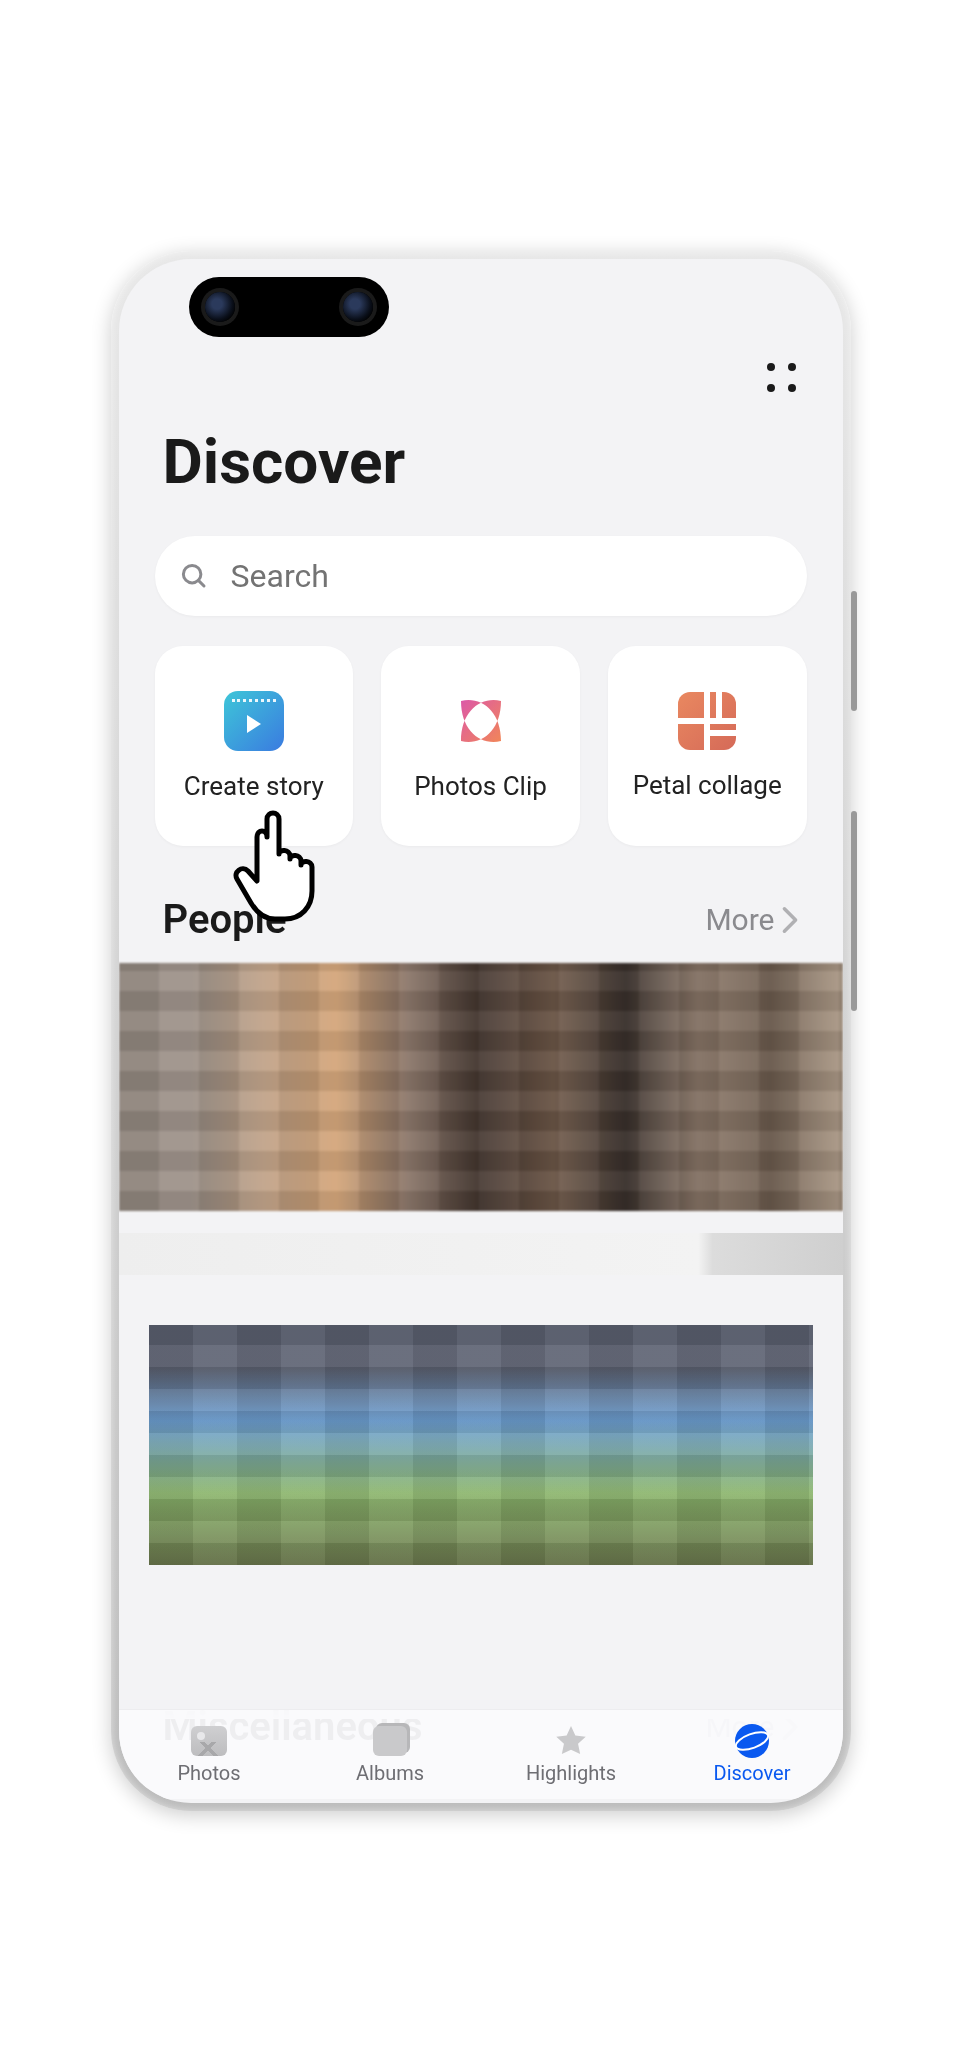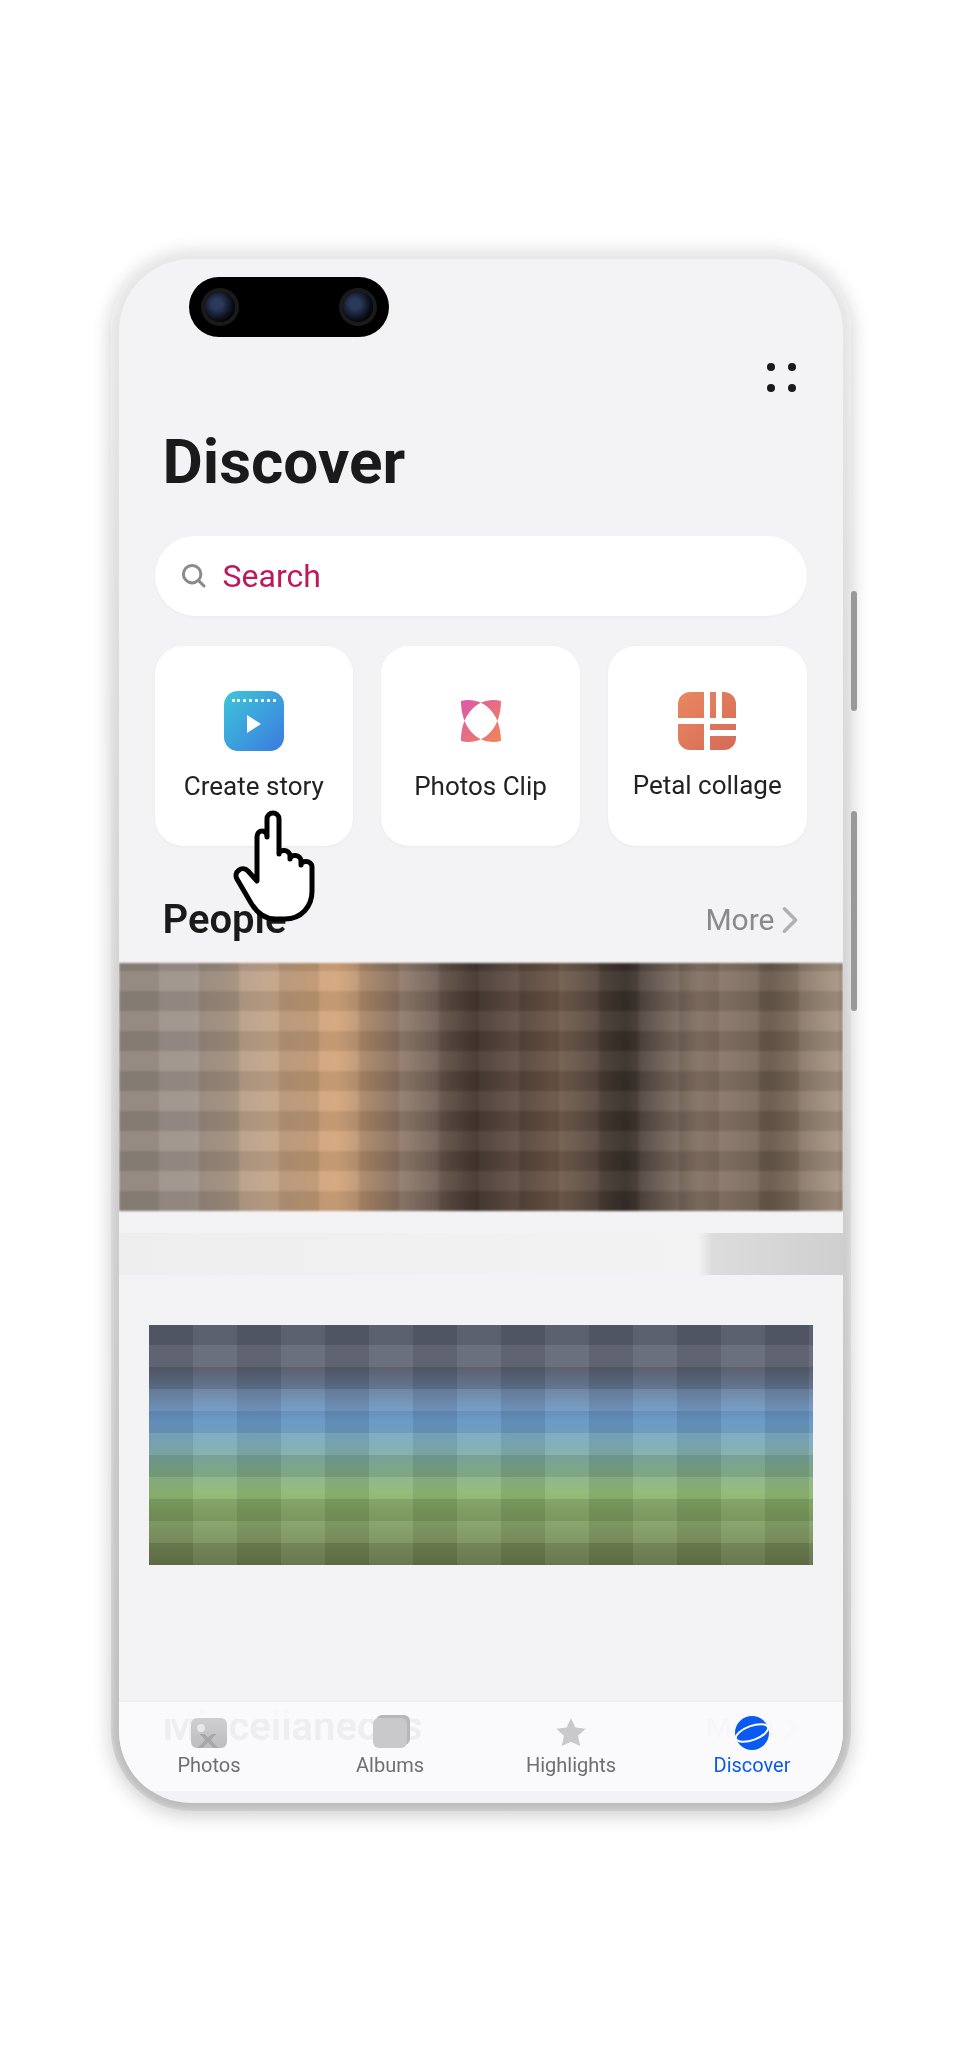--- a/index.html
+++ b/index.html
@@ -94,23 +94,23 @@
     height: 80px;
     background: #fff;
     border-radius: 40px;
     display: flex;
     align-items: center;
     padding: 0 24px;
     box-shadow: 0 1px 3px rgba(0,0,0,0.04);
   }
   .search svg { flex-shrink: 0; }
   .search-text {
-    margin-left: 14px;
+    margin-left: 22px;
     font-size: 32px;
-    color: #be185d;
+    color: #737373;
   }
   .cards {
     display: flex;
     gap: 28px;
     padding: 30px 36px 0;
   }
   .card {
     flex: 1;
     background: #fff;
     border-radius: 28px;
@@ -205,21 +205,21 @@
   }
   .truncated-fade {
     position: absolute;
     left:0; right:0; bottom: 84px; height: 40px;
     background: linear-gradient(180deg, rgba(243,243,245,0), #f3f3f5);
     pointer-events: none;
     z-index: 5;
   }
   .navbar {
     position: absolute;
-    bottom: 12px; left: 0; right: 0;
+    bottom: 4px; left: 0; right: 0;
     height: 90px;
     background: rgba(250,250,252,0.95);
     border-top: 1px solid rgba(0,0,0,0.05);
     display: flex;
     z-index: 10;
   }
   .nav-item {
     flex:1; display:flex; flex-direction:column; align-items:center; justify-content:center;
     gap: 2px;
     font-size: 20px; color: #6e6e73;

